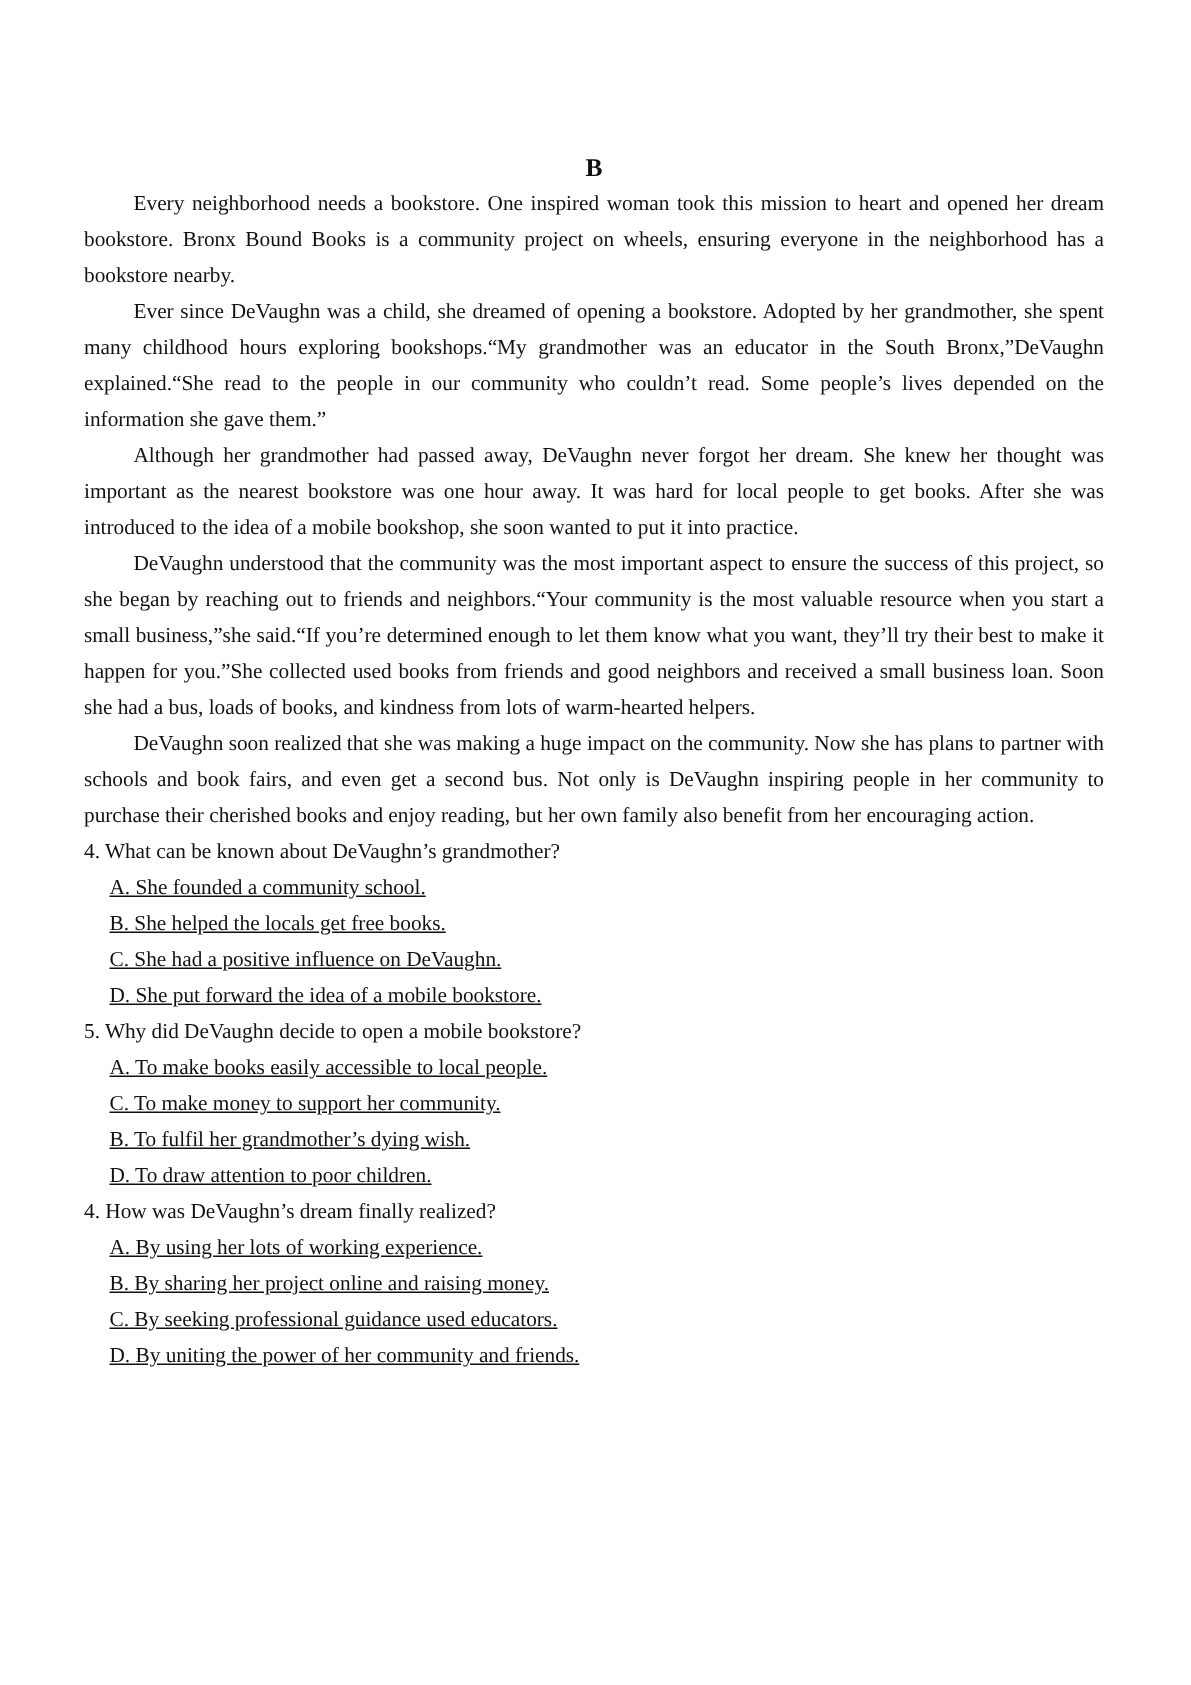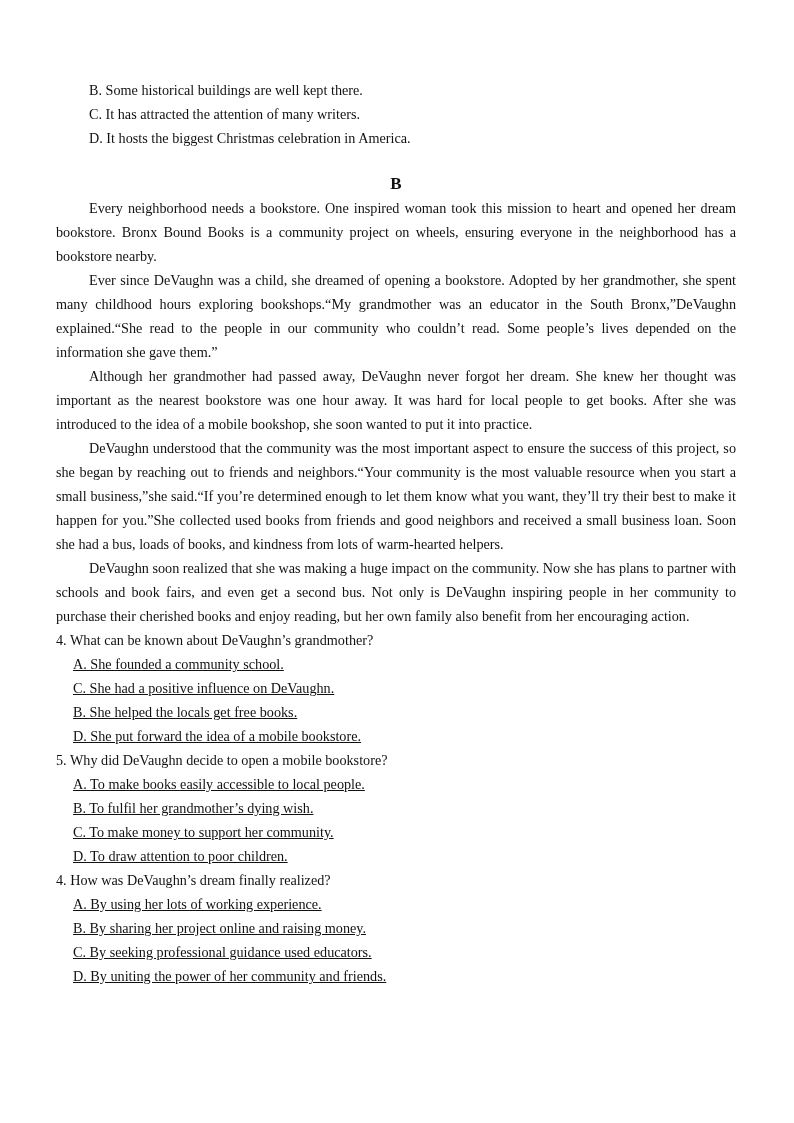--- a/index.html
+++ b/index.html
@@ -54,49 +54,44 @@
       padding-left: 17px;
       margin: 0;
       text-decoration: underline;
     }
   </style>
 </head>
 <body>
 
 <div class="page">
 
-  <div>
-    <div class="line opt-prev">B. Some historical  buildings   are well  kept there.</div>
-    <div class="line opt-prev">C. It has attracted the attention  of many  writers.</div>
-    <div class="line opt-prev">D. It hosts the biggest  Christmas  celebration  in America.</div>
-  </div>
 
   <div class="section-title">B</div>
 
   <div>
     <p class="para">Every neighborhood  needs a bookstore. One inspired  woman took this mission  to heart and opened her dream bookstore. Bronx Bound Books is a community  project on wheels, ensuring  everyone in the neighborhood  has a bookstore nearby.</p>
     <p class="para">Ever since DeVaughn  was a child,  she dreamed of opening  a bookstore. Adopted by her grandmother, she spent many childhood hours exploring  bookshops.“My grandmother  was an educator in the South Bronx,”DeVaughn  explained.“She  read to the people in our community  who couldn’t read. Some people’s lives depended on the information  she gave them.”</p>
     <p class="para">Although her grandmother had passed away, DeVaughn never forgot her dream. She knew her thought was important  as the nearest bookstore was one hour  away. It was hard for local people to get books. After she was introduced  to the idea of a mobile  bookshop, she soon wanted to put it into practice.</p>
     <p class="para">DeVaughn understood that the community  was the most important  aspect to ensure the success of this project, so she began by reaching  out to friends  and neighbors.“Your  community  is the most valuable resource when you start a small business,”she  said.“If you’re determined  enough  to let them know what you want, they’ll try their best to make it happen for you.”She  collected used books from friends and good neighbors  and received a small business loan. Soon she had a bus, loads of books, and kindness from lots of warm-hearted helpers.</p>
     <p class="para">DeVaughn soon realized that she was making  a huge impact on the community.  Now she has plans to partner with schools and book fairs, and even get a second bus. Not only is DeVaughn inspiring  people in her community  to purchase their cherished books and enjoy reading, but her own family  also benefit from her encouraging  action.</p>
   </div>
 
   <div>
     <p class="question">4. What can be known about DeVaughn’s  grandmother?</p>
     <p class="option">A. She founded  a community   school.</p>
+    <p class="option">B. She helped the locals get free books.</p>
     <p class="option">C. She had a positive influence   on DeVaughn.</p>
-    <p class="option">B. She helped the locals get free books.</p>
     <p class="option">D. She put forward the idea of a mobile  bookstore.</p>
   </div>
 
   <div>
     <p class="question">5. Why did DeVaughn  decide to open a mobile  bookstore?</p>
     <p class="option">A. To make books easily  accessible  to local people.</p>
+    <p class="option">C. To make money to support her community.</p>
     <p class="option">B. To fulfil  her grandmother’s  dying wish.</p>
-    <p class="option">C. To make money to support her community.</p>
     <p class="option">D. To draw attention  to poor children.</p>
   </div>
 
   <div>
     <p class="question">4. How was DeVaughn’s  dream finally  realized?</p>
     <p class="option">A. By using  her lots of working  experience.</p>
     <p class="option">B. By sharing  her project online  and raising  money.</p>
     <p class="option">C. By seeking professional  guidance  used educators.</p>
     <p class="option">D. By uniting  the power of her community  and friends.</p>
   </div>

